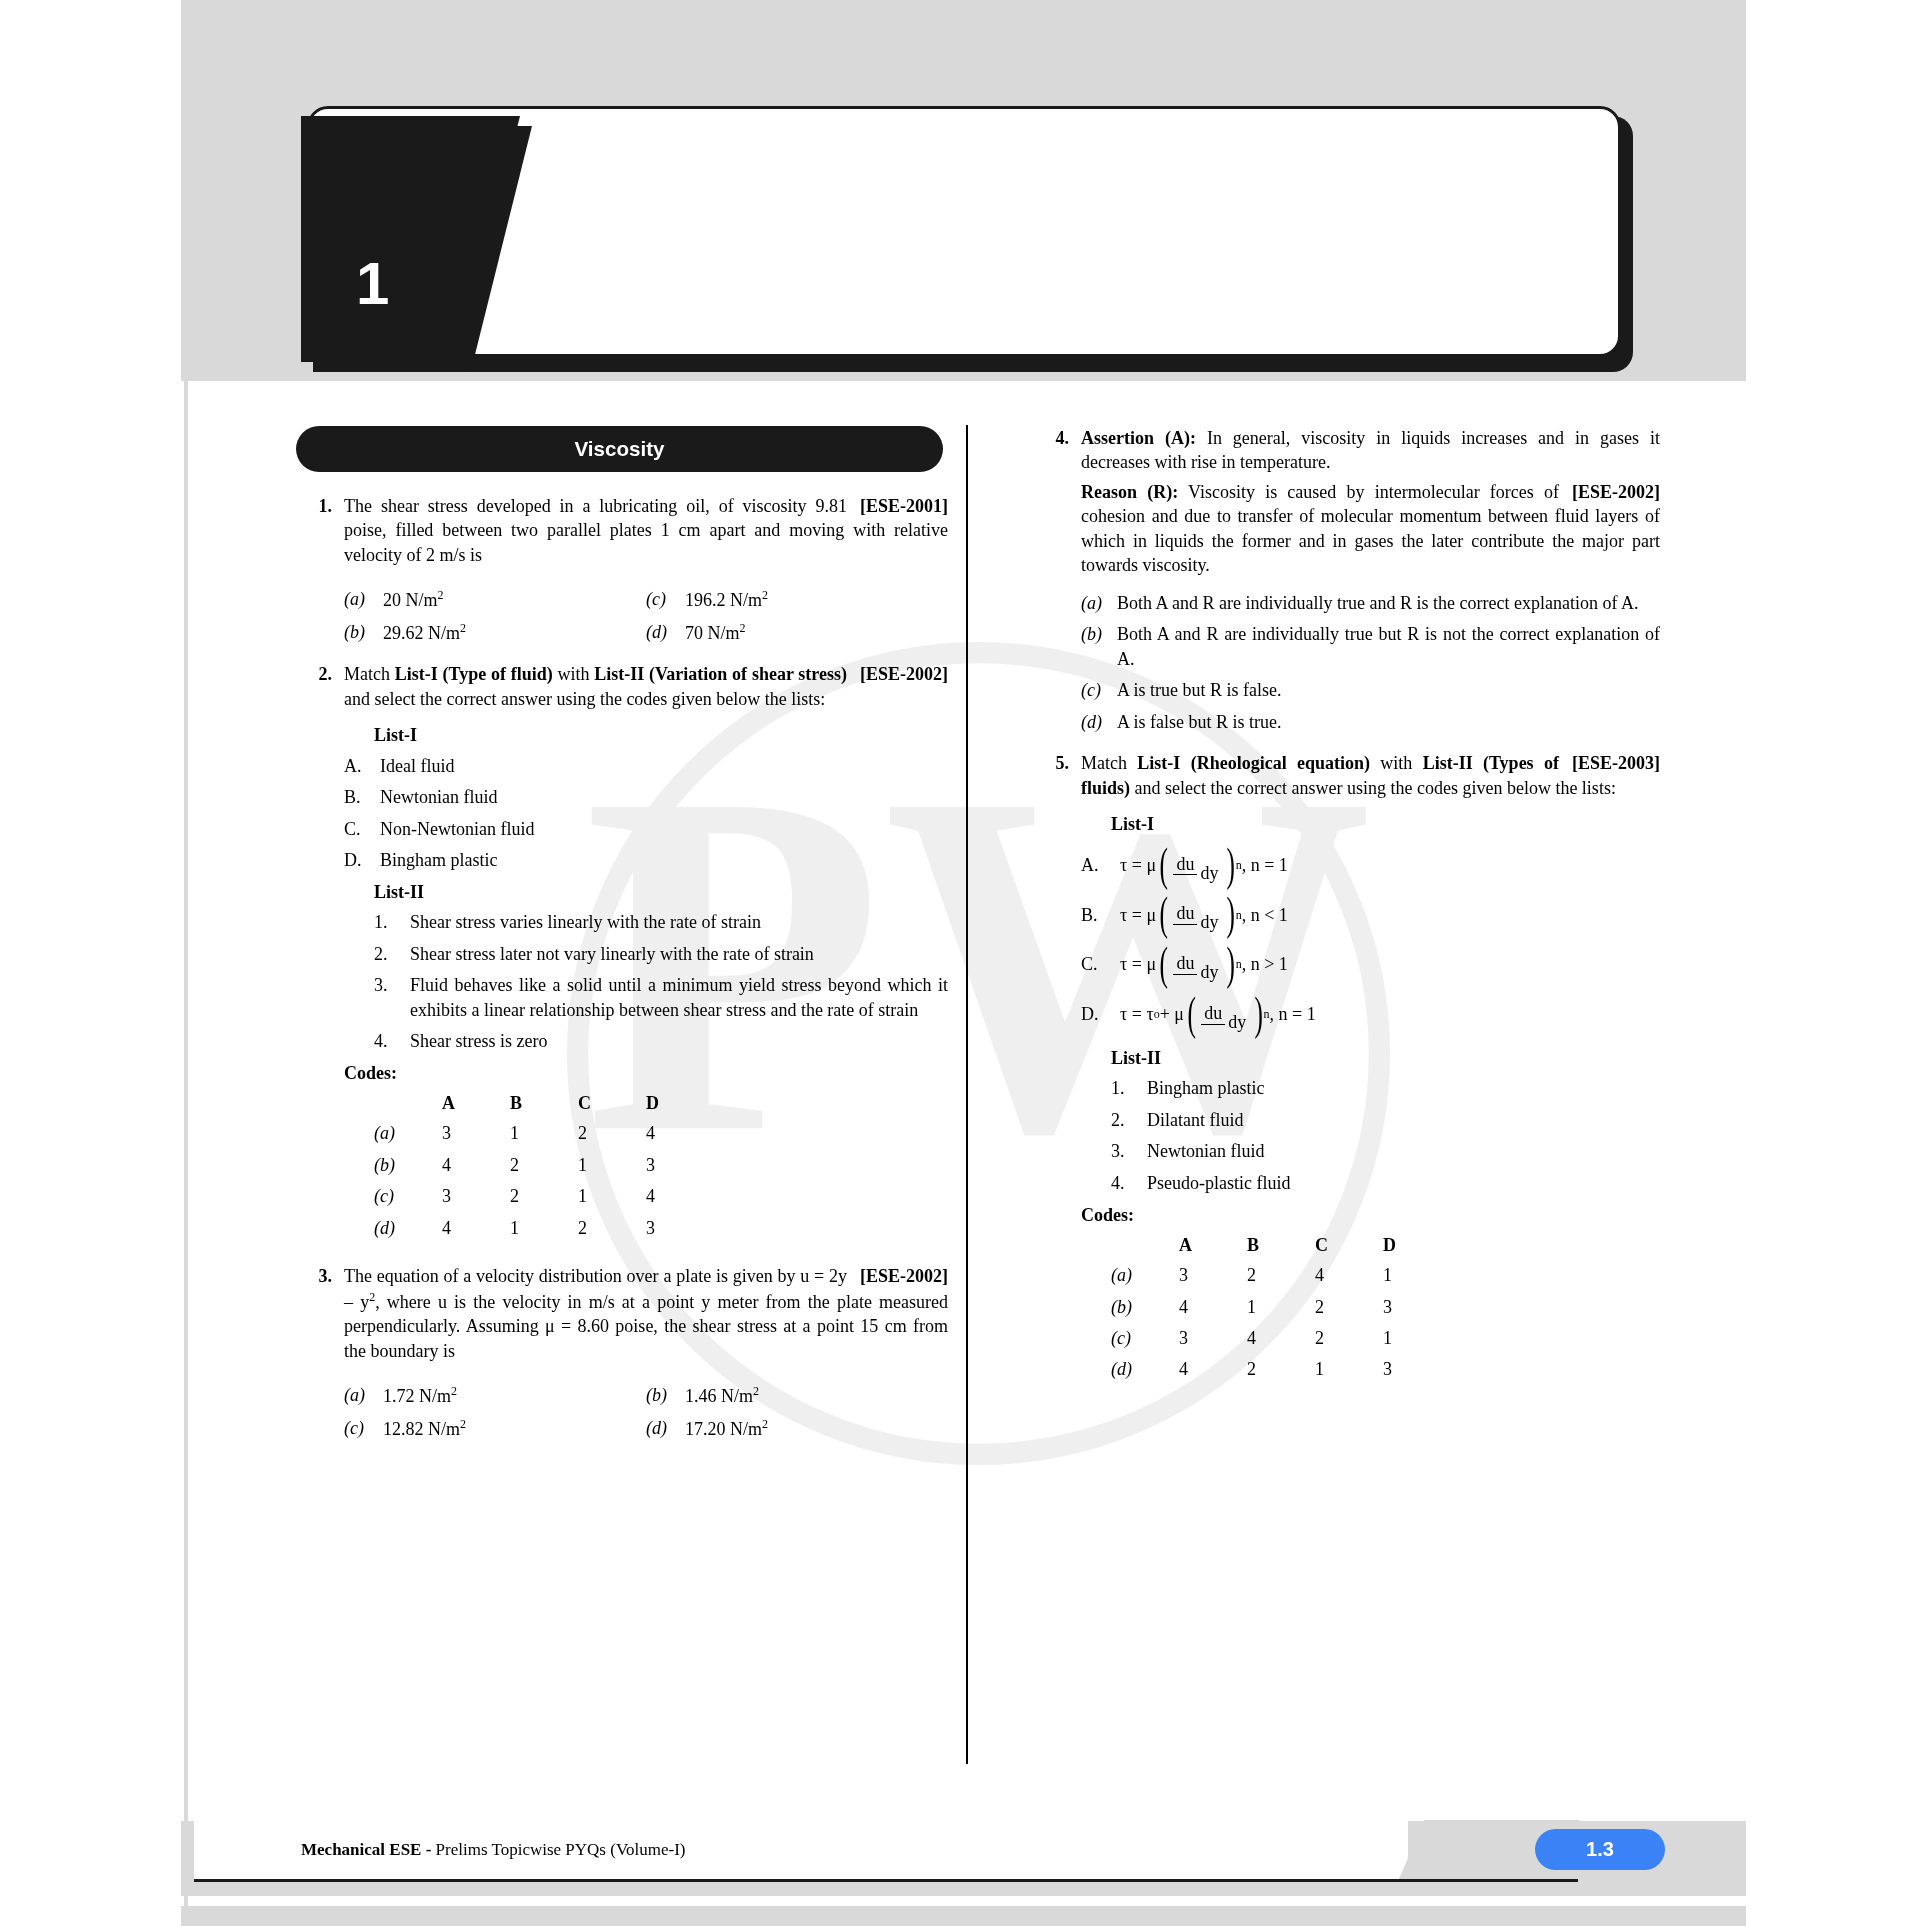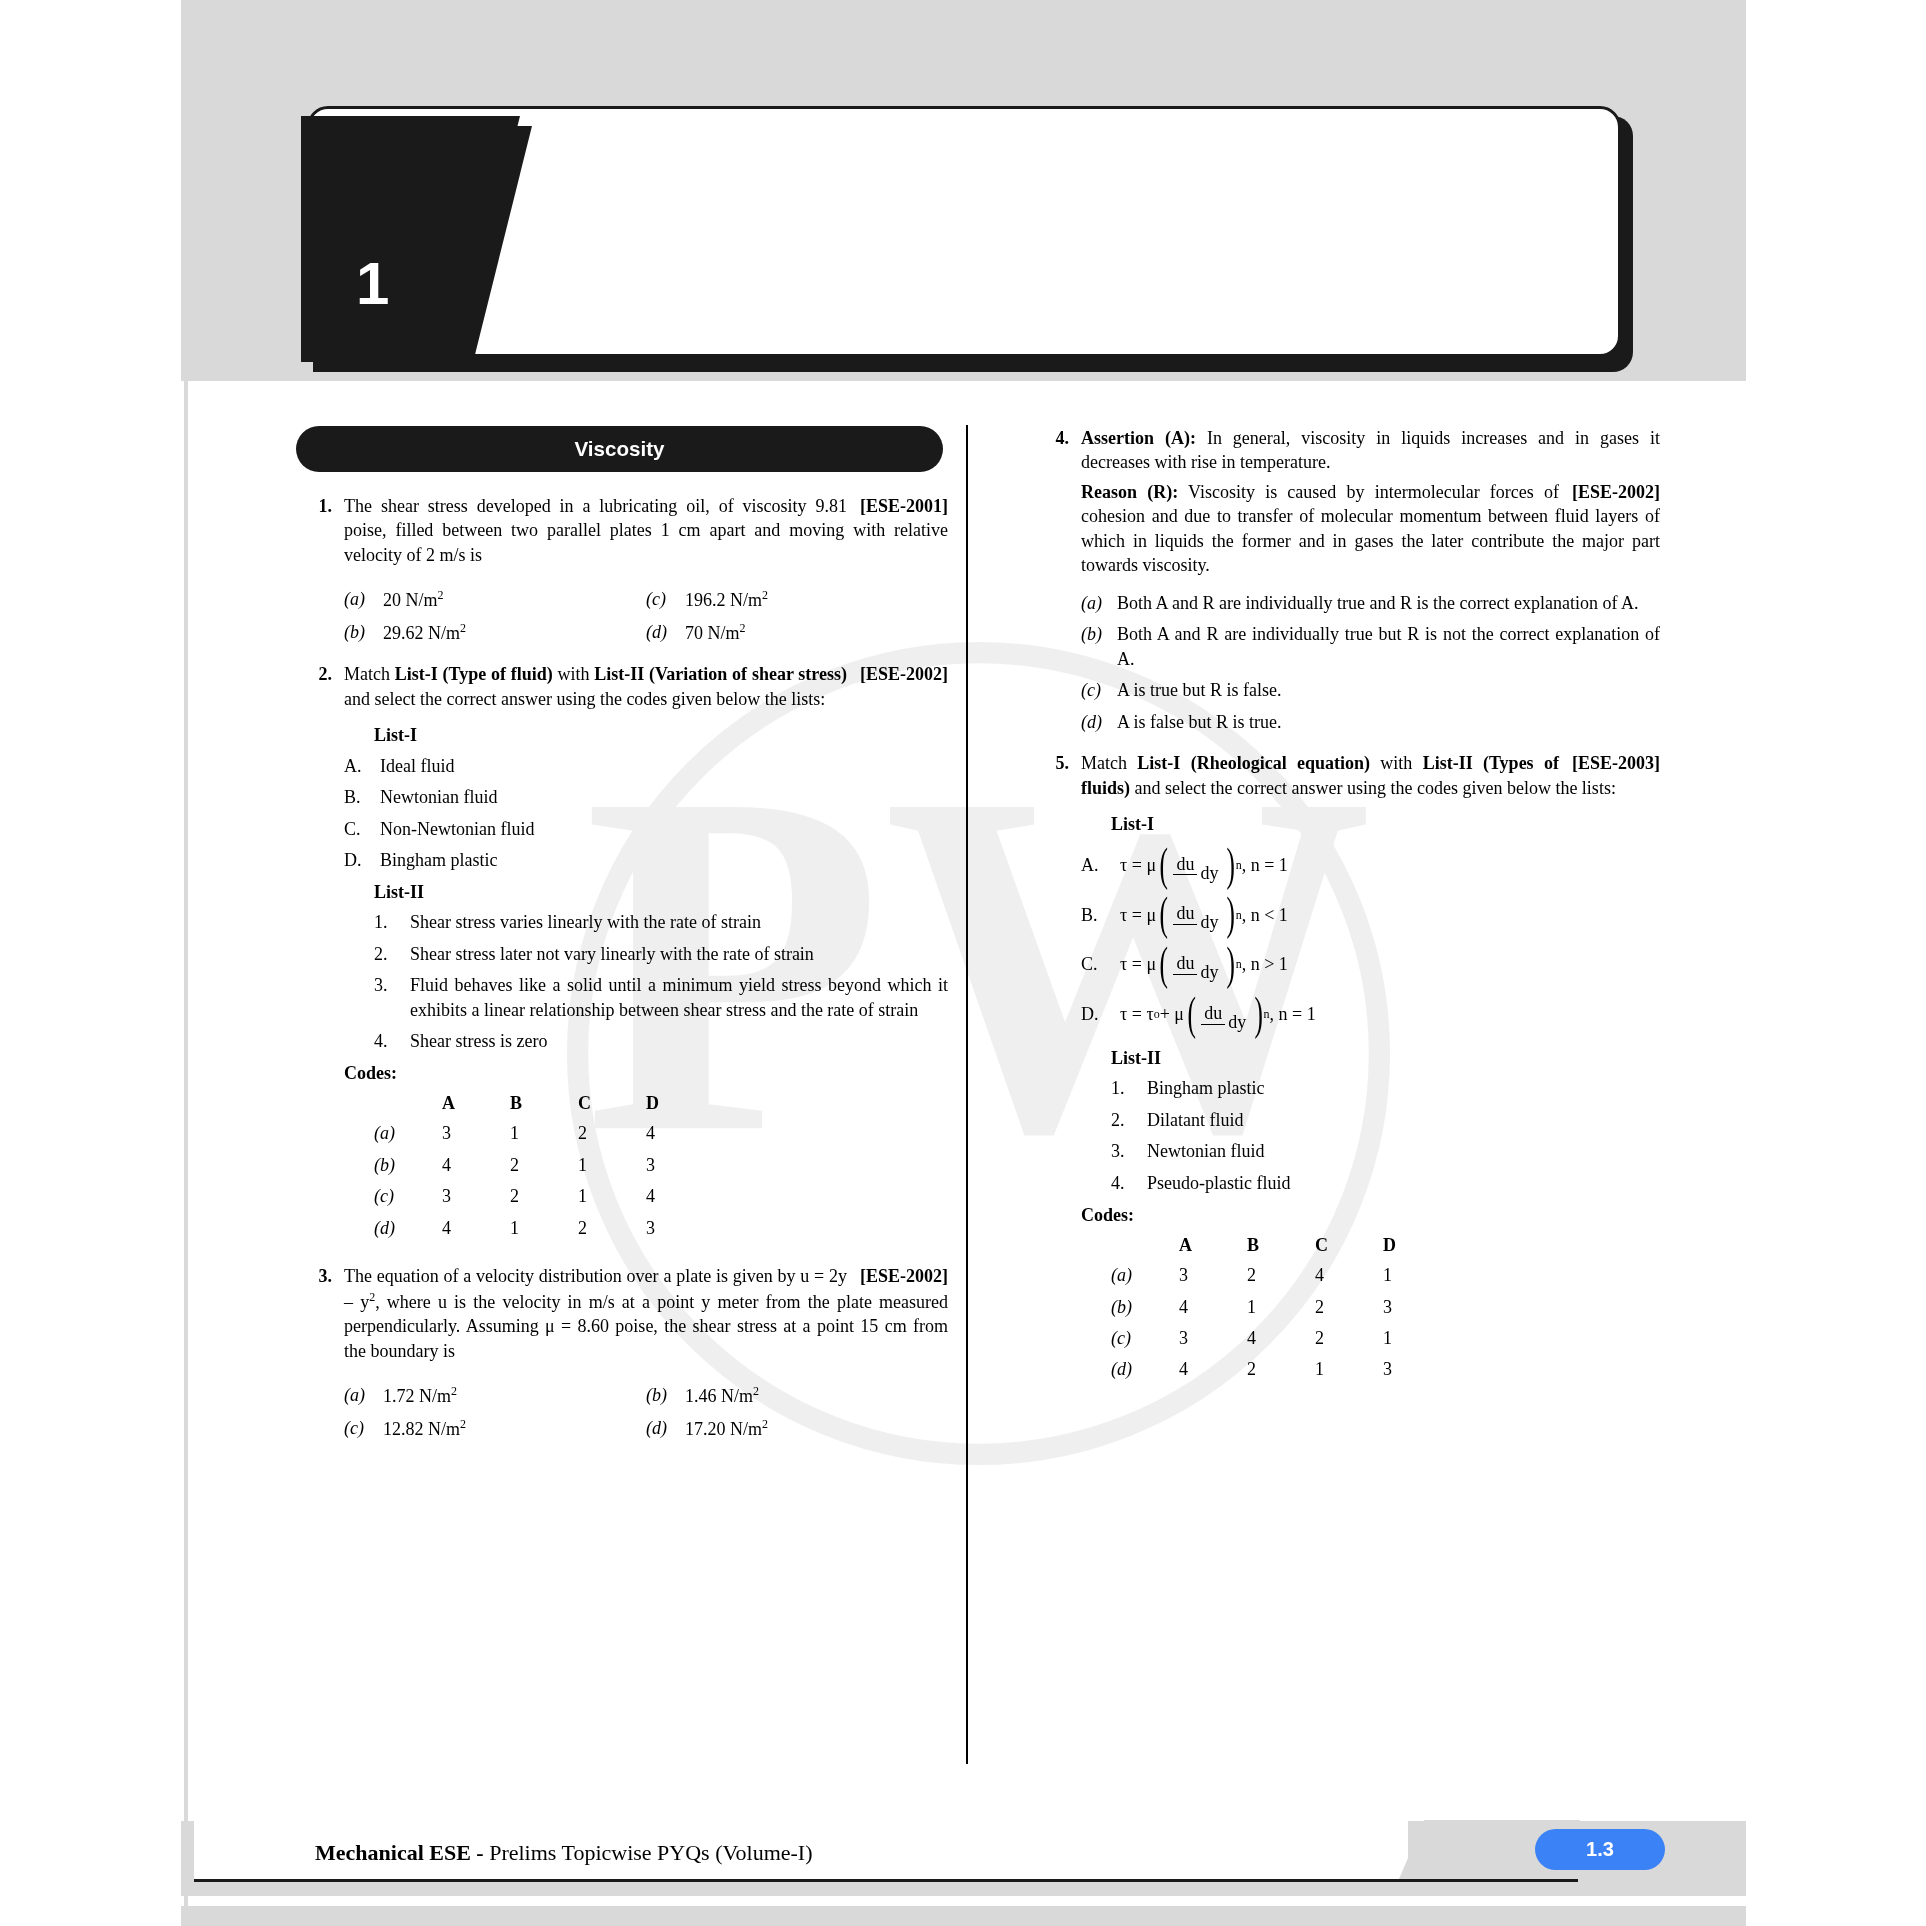--- a/index.html
+++ b/index.html
@@ -135,22 +135,22 @@
   .foot-white{
     position:absolute;left:194px;top:1820px;width:1214px;height:59px;
     background:#ffffff;
   }
   .foot-tab{
     position:absolute;left:1399px;top:1820px;width:181px;height:59px;
     background:#d9d9d9;
     clip-path:polygon(14% 0, 100% 0, 100% 100%, 0 100%);
   }
   .foot-txt{
-    position:absolute;left:315px;top:1840px;
-    font-size:22px;
+    position:absolute;left:301px;top:1840px;
+    font-size:17px;
   }
   .foot-txt b{font-weight:bold;}
   .page-pill{
     position:absolute;left:1535px;top:1829px;width:130px;height:41px;
     background:#3b82f6;border-radius:20.6px;
     display:flex;align-items:center;justify-content:center;
   }
   .page-pill span{
     color:#fff;font-family:"Liberation Sans", sans-serif;
     font-weight:bold;font-size:20px;

